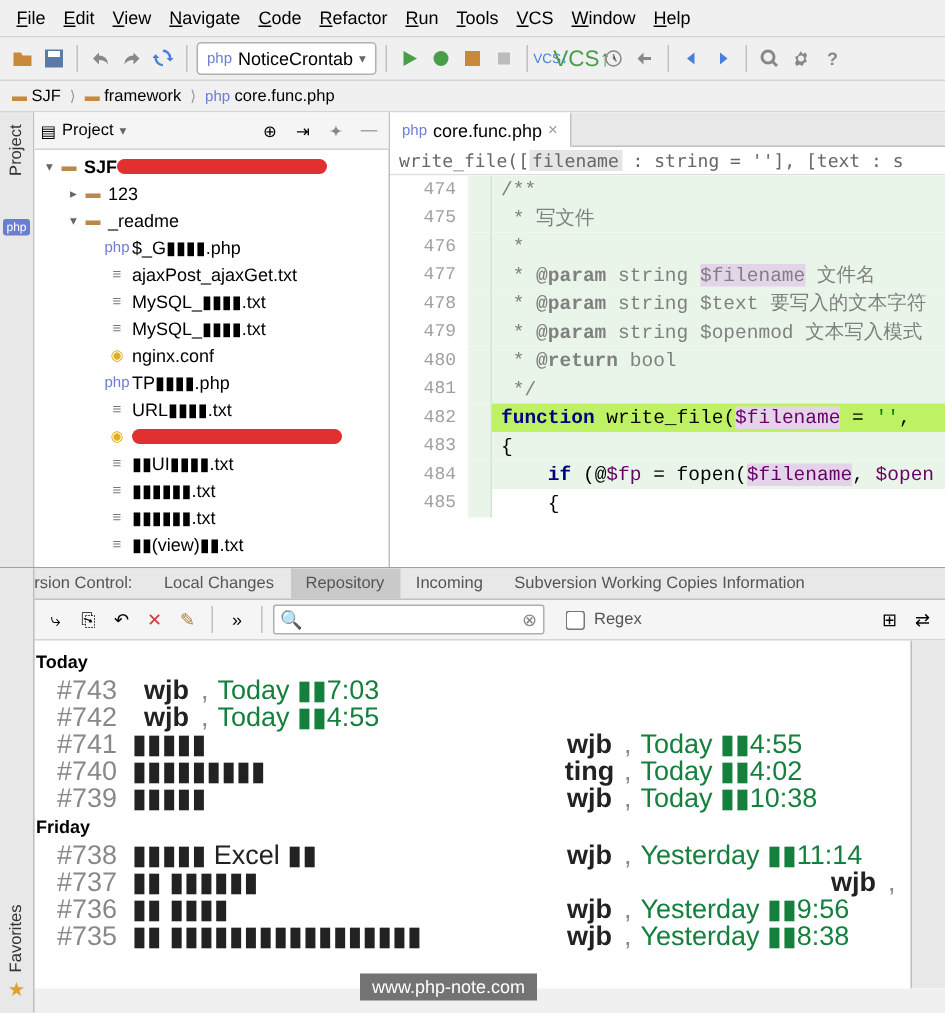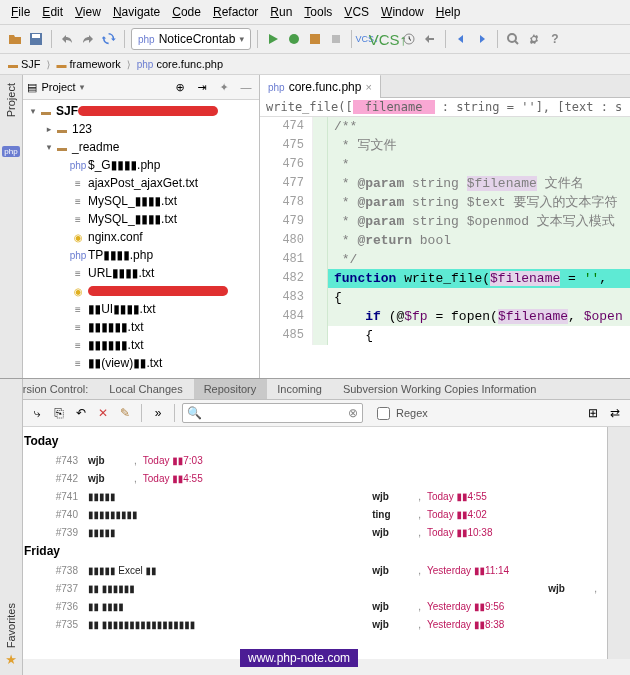--- a/index.html
+++ b/index.html
@@ -28,55 +28,55 @@
 .phpic{color:#6b7dd1}
 .txtic{color:#777}
 .bulb{color:#e0b020}
 .redbar{display:inline-block;width:140px;height:10px;background:#e03030;border-radius:5px;vertical-align:middle}
 .bold{font-weight:bold}
 .editor{flex:1;background:#fff;display:flex;flex-direction:column;overflow:hidden}
 .etabs{display:flex;align-items:center;border-bottom:1px solid #c0c0c0;background:#e8e8e8;height:22px}
 .etab{display:flex;align-items:center;gap:4px;padding:2px 8px;background:#fff;border-right:1px solid #c0c0c0;border-top:2px solid transparent;height:18px;font-size:12px}
 .etab .x{color:#999;font-size:11px}
 .sigbar{padding:2px 6px;border-bottom:1px solid #ddd;font-family:Consolas,monospace;font-size:12px;color:#666;background:#fff}
-.sigbar .py{background:#f9a8d4;padding:0 12px}
+.sigbar .py{background:#e5e5e5;padding:0 2px}
 .code{flex:1;overflow:auto;font-family:Liberation Mono, monospace;font-size:13px;background:#fff}
 .cl{display:flex;min-height:19px}
 .gut{width:44px;text-align:right;padding-right:8px;color:#a0a0a0;background:#fff;border-right:1px solid #eee;flex-shrink:0;font-size:12px;line-height:19px}
 .gut2{width:14px;background:#e8f5e8;border-right:1px solid #d0e8d0;flex-shrink:0}
 .ln{flex:1;padding-left:6px;line-height:19px;white-space:pre}
 .greenbg{background:#e8f5e8}
 .com{color:#808080}
 .star{color:#808080}
 .tag{color:#808080;font-weight:bold}
 .kw{color:#000080;font-weight:bold}
 .str{color:#008000}
 .var{color:#660066}
 .fn{color:#000}
 .hl{background:#e4d4ea}
-.yl{background:#5eead4}
+.yl{background:#bef264}
 .vcs{height:280px;display:flex;flex-direction:column;background:#fff}
 .vcstabs{display:flex;border-bottom:1px solid #c0c0c0;background:#e8e8e8;font-size:11px}
 .vcstab{padding:4px 10px;color:#555;border-right:1px solid transparent}
 .vcstab.active{background:#c9c9c9}
 .vcsbar{display:flex;align-items:center;gap:4px;padding:3px 6px;border-bottom:1px solid #d4d4d4;background:#f5f5f5}
 .search{flex:0 0 170px;display:flex;align-items:center;border:1px solid #b0b0b0;background:#fff;height:18px;padding:0 4px;border-radius:2px}
 .search input{border:none;outline:none;flex:1;font-size:11px}
 .regex{display:flex;align-items:center;gap:3px;font-size:11px;color:#555;margin-left:6px}
 .log{flex:1;overflow:auto;padding:4px 10px}
 .lgroup{display:flex;align-items:center;font-weight:bold;font-size:12px;margin:3px 0}
 .lgroup .tw{margin-right:2px}
-.lrow{display:flex;font-size:10px;height:18px;align-items:center}
+.lrow{display:flex;font-size:18px;height:18px;align-items:center}
 .lrow .rev{width:44px;color:#888;text-align:right;margin-left:24px;margin-right:10px}
 .lrow .msg{flex:1;color:#222;overflow:hidden;white-space:nowrap}
-.lrow .auth{width:46px;text-align:left;color:#222}
-.lrow .date{width:170px;color:#be185d;padding-left:6px}
+.lrow .auth{width:46px;text-align:center;color:#222}
+.lrow .date{width:170px;color:#15803d;padding-left:6px}
 .comma{color:#888}
 .rightgutter{width:22px;background:#e8e8e8;border-left:1px solid #c0c0c0}
-.watermark{position:absolute;bottom:8px;left:240px;background:#4c1d95;color:#fff;font-size:12px;padding:2px 8px}
+.watermark{position:absolute;bottom:8px;left:240px;background:#737373;color:#fff;font-size:12px;padding:2px 8px}
 .favside{position:absolute;left:0;bottom:0;width:22px;height:280px;background:#e8e8e8;border-right:1px solid #c0c0c0;display:flex;flex-direction:column-reverse;align-items:center;padding:8px 0}
 .favside .star{color:#e0a030;font-size:13px}
 svg{display:block}
 .ic-open{fill:#c88a3a}
 .ic-save{fill:#5a7aa8}
 .green{fill:#4a9e4a}
 .blue{fill:#4a7eda}
 .grey{fill:#888}
 </style>
 </head>

